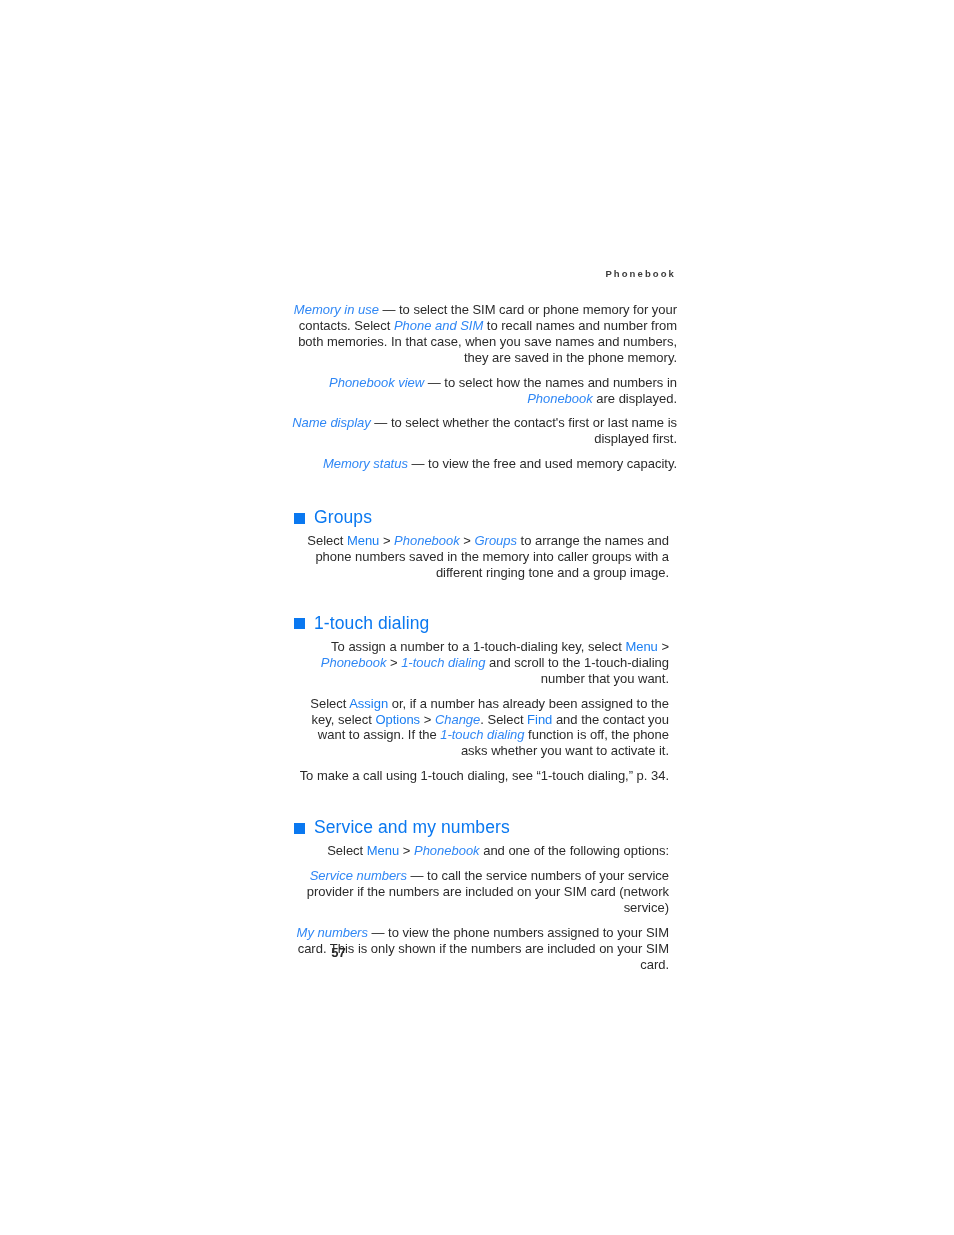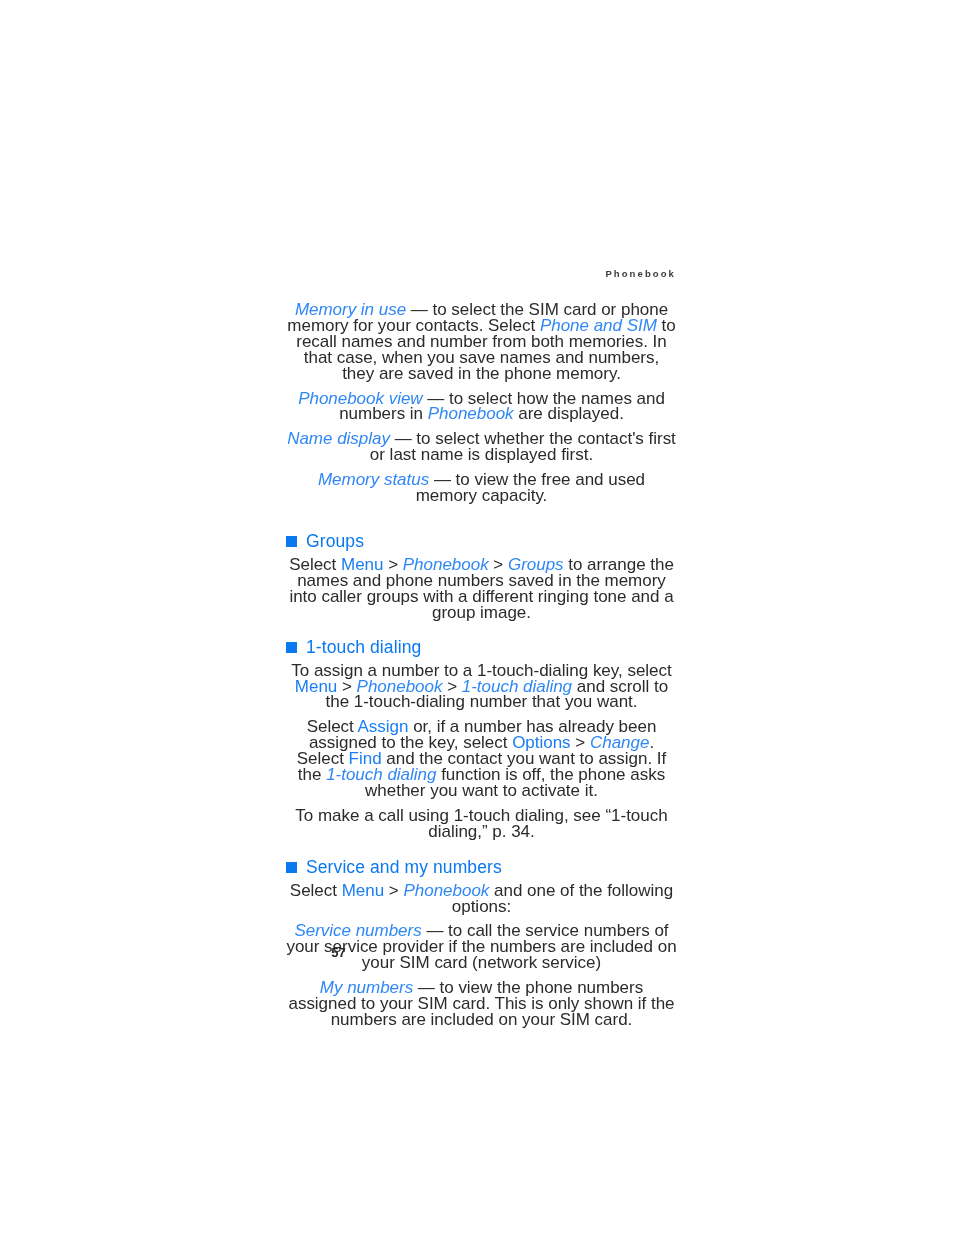--- a/index.html
+++ b/index.html
@@ -38,30 +38,30 @@
     letter-spacing: 2.1px;
     color: #3b3b3b;
     font-weight: 600;
     margin: 0 0 22px 0;
     line-height: 12px;
     padding-right: 1px;
   }
 
   p.para {
     margin: 0 0 9px 0;
-    font-size: 17px;
+    font-size: 13px;
     line-height: 15.9px;
     color: #2b2b2b;
     letter-spacing: -0.02px;
-    text-align: center;
+    text-align: right;
   }
   p.para.last  { margin-bottom: 0; }
 
   .sec {
-    margin: 0;
+    margin: 8px;
   }
   .sec-head {
     display: flex;
     align-items: center;
     margin: 0 0 6px 0;
   }
   .bullet {
     width: 11px;
     height: 11px;
     background: #0a78f0;

